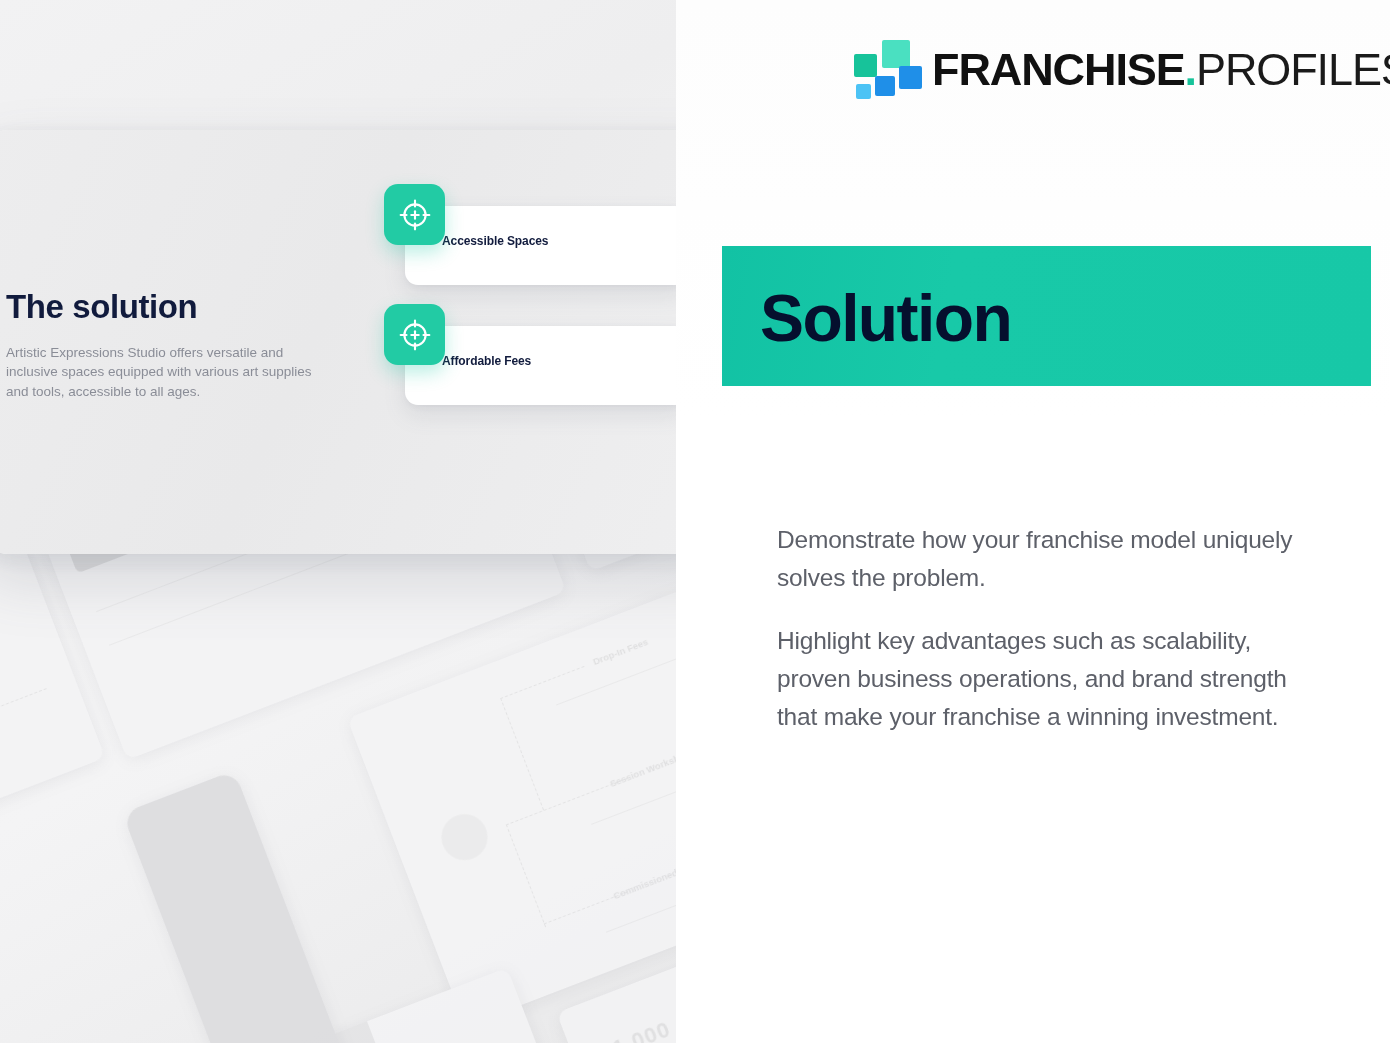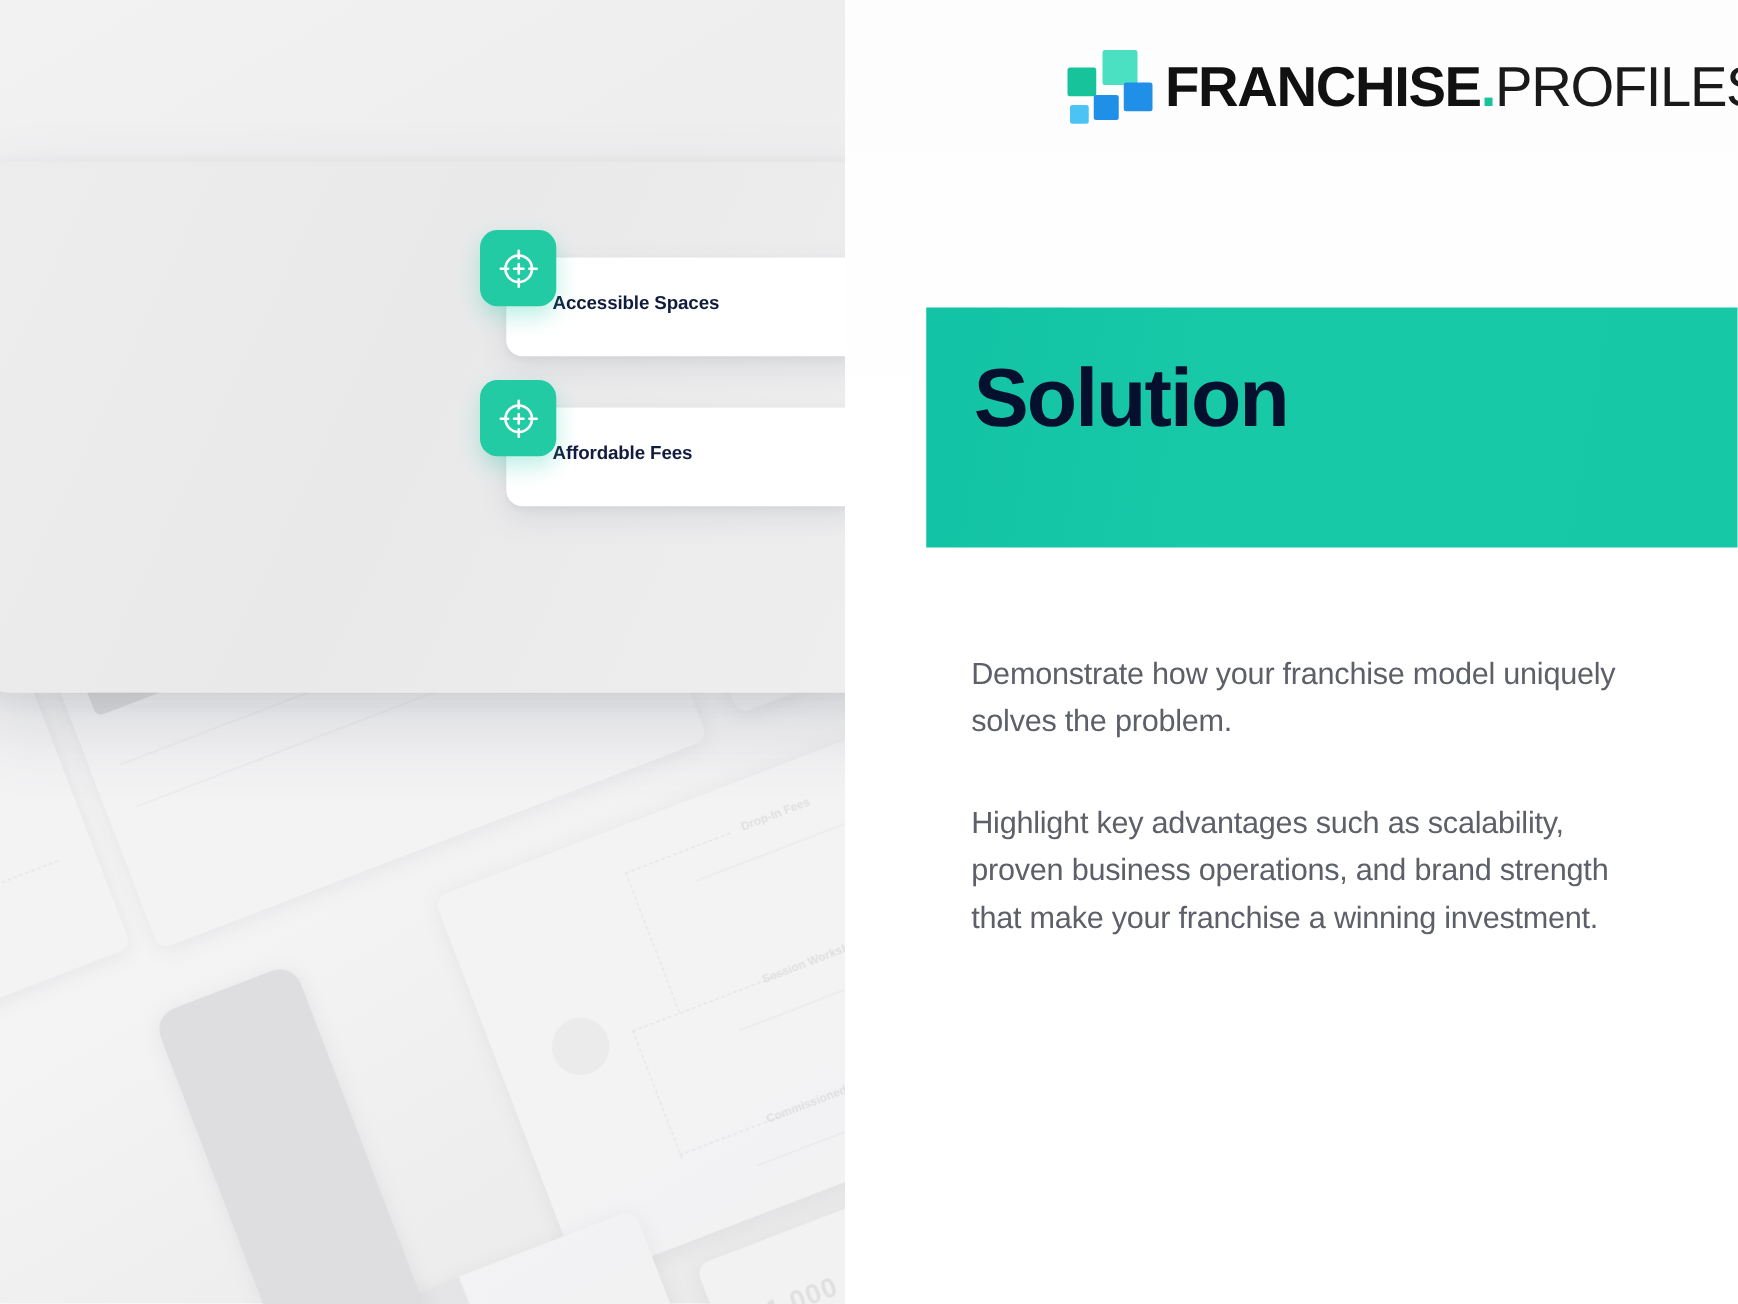--- a/index.html
+++ b/index.html
@@ -78,21 +78,21 @@
   .feature-list{ position:absolute; left:402px; top:54px; width:310px; }
   .feature-row{ position:relative; height:120px; }
   .feat-card{
     position:absolute; left:21px; top:22px;
     width:283px; height:79px;
     background:#ffffff; border-radius:13px;
     box-shadow:0 10px 22px rgba(100,105,120,.13), 0 2px 6px rgba(100,105,120,.07);
   }
   .feat-label{
     position:absolute; left:58px; top:50px;
-    font-size:15px; font-weight:800; color:#111b3d; letter-spacing:-.1px;
+    font-size:12px; font-weight:800; color:#111b3d; letter-spacing:-.1px;
     white-space:nowrap;
   }
   .feat-icon{
     position:absolute; left:0px; top:0px;
     width:61px; height:61px; border-radius:14px;
     background:#22cba4;
     box-shadow:0 8px 18px rgba(34,203,164,.30);
     display:flex; align-items:center; justify-content:center;
   }
   .feat-icon svg{ width:34px; height:34px; display:block; }
@@ -116,38 +116,38 @@
 
   .logo-word{
     font-size:45px; letter-spacing:-1.1px; line-height:1;
     white-space:nowrap; color:#111111;
   }
   .logo-word .lw-bold{ font-weight:700; }
   .logo-word .lw-dot{ font-weight:800; color:#17c39a; }
   .logo-word .lw-light{ font-weight:400; color:#1a1a1a; }
 
   .title-band{
-    position:absolute; left:741px; top:246px; width:649px; height:192px;
+    position:absolute; left:722px; top:246px; width:649px; height:140px;
     background:linear-gradient(100deg,#12c2a4 0%,#18c9a8 35%,#17c8a7 100%);
     text-decoration:underline;
   }
   .title-band h1{
     position:absolute; left:38px; top:36px;
     font-size:66px; font-weight:800; color:#05102e; letter-spacing:-1.6px;
     line-height:1.1;
   }
 
   .copy{
     position:absolute; left:777px; top:521px; width:540px;
   }
   .copy p{
     font-size:24.5px; line-height:1.54; color:#5d6069; font-weight:400;
     letter-spacing:-.2px;
   }
-  .copy p + p{ margin-top:44px; }
+  .copy p + p{ margin-top:26px; }
 </style>
 </head>
 <body>
 
 <div class="left-pane">
   <div class="deck-stage">
 
     <div class="bg-slide" style="left:300px; top:560px; width:470px; height:300px;">
       <div class="bs-title" style="left:28px; top:22px; font-size:34px; text-transform:none; color:#dcdcdd;">pitch deck</div>
       <div class="bar-dark" style="left:20px; top:78px; width:430px; height:30px;"></div>
@@ -193,20 +193,24 @@
       <div class="dash-h" style="left:150px; top:244px; width:220px;"></div>
     </div>
 
     <div class="bg-slide" style="left:276px; top:908px; width:120px; height:330px; background:#dddddf; border-radius:18px;"></div>
 
   </div>
 </div>
 
 <div class="preview-card">
 
+  <div class="pv-head">
+    <div class="pv-title">The solution</div>
+    <div class="pv-body">Artistic Expressions Studio offers versatile and inclusive spaces equipped with various art supplies and tools, accessible to all ages.</div>
+  </div>
 
   <div class="feature-list">
 
     <div class="feature-row">
       <div class="feat-card"></div>
       <div class="feat-label">Accessible Spaces</div>
       <div class="feat-icon">
         <svg viewBox="0 0 32 32" fill="none" stroke="#ffffff" stroke-width="2" stroke-linecap="round">
           <circle cx="16" cy="16" r="10"></circle>
           <line x1="16" y1="2.5" x2="16" y2="8"></line>

